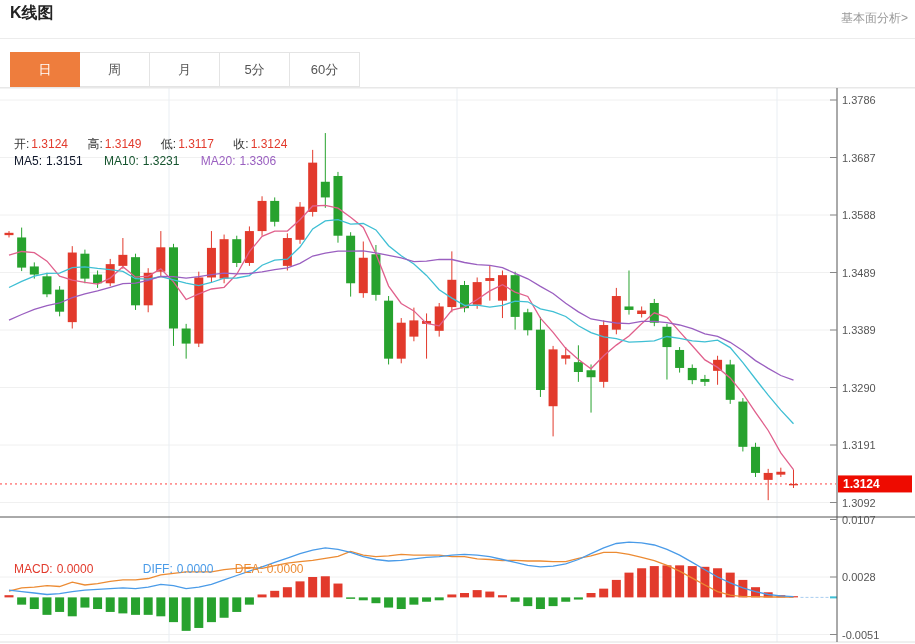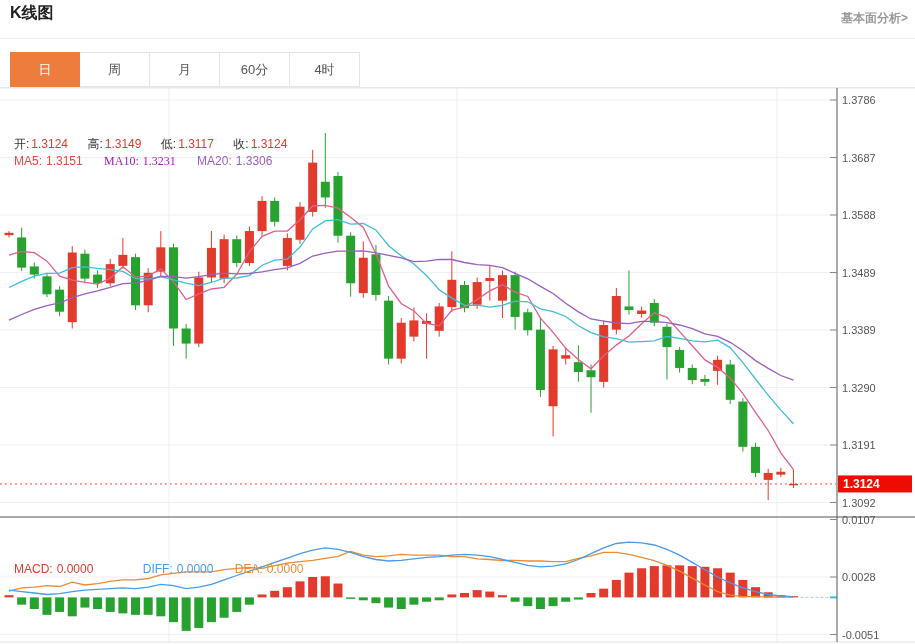--- a/index.html
+++ b/index.html
@@ -7,63 +7,63 @@
   body {
     width:915px; height:644px; position:relative; overflow:hidden;
     font-family:"Liberation Sans", sans-serif;
   }
   .title {
     position:absolute; top:3px; left:10px;
     font-size:16px; font-weight:bold; color:#222; z-index:3;
   }
   .fa-link {
     position:absolute; top:10px; right:7px;
-    font-size:12px; color:#999; text-decoration:none; z-index:3; cursor:pointer;font-weight:bold;
+    font-size:12px; color:#999; text-decoration:none; z-index:3; cursor:pointer;
   }
   .divider { position:absolute; top:38px; left:0; width:915px; height:1px; background:#ececec; }
   .tabs { position:absolute; top:52px; left:10px; display:flex; z-index:3; }
   .tab {
     width:70px; height:35px; line-height:33px; text-align:center;
     font-size:13px; color:#555; background:#fff;
     border:1px solid #e4e4e4; border-left:none; cursor:pointer;
   }
   .tab:first-child { border-left:1px solid #e4e4e4; }
   .tab.active { background:#ee7d3d; border-color:#ee7d3d; color:#fff; }
   .tabs-underline { position:absolute; top:87px; left:0; width:915px; height:1px; background:#e8e8e8; }
   .legend { position:absolute; left:14px; font-size:12px; z-index:3; pointer-events:none; white-space:nowrap;margin-top:40px; }
   .ohlc-row { top:96px; }
   .ohlc-row .lbl { color:#333; }
   .ohlc-row .val { color:#e23a2c; margin-left:2px; margin-right:16px; }
   .ma-row { top:114px; }
   .ma-row .val { margin-left:4px; }
   .ma-row .grp { margin-right:18px; }
-  .ma5  { color:#ef4444; }
-  .ma10 { color:#a21caf;font-family:Liberation Serif, serif; }
+  .ma5  { color:#0f172a; }
+  .ma10 { color:#14532d; }
   .ma20 { color:#9a5fc0; }
   .macd-row { top:522px; }
   .macd-row .val { margin-left:4px; }
   .macd-row .grp { margin-right:18px; }
   .c-macd { color:#e23a2c; }
   .c-diff { color:#4a9be8;padding-left:28px; }
   .c-dea  { color:#ec8b33; }
   #chart { position:absolute; top:0; left:0; z-index:1; }
 </style>
 </head>
 <body>
 
 <div class="title">K线图</div>
 <a class="fa-link">基本面分析&gt;</a>
 <div class="divider"></div>
 
 <div class="tabs">
   <div class="tab active">日</div>
   <div class="tab">周</div>
   <div class="tab">月</div>
+  <div class="tab">5分</div>
   <div class="tab">60分</div>
-  <div class="tab">4时</div>
 </div>
 <div class="tabs-underline"></div>
 
 <svg id="chart" width="915" height="644">
     <g>
       <line x1="0" y1="100" x2="836" y2="100" stroke="#f0f0f0" stroke-width="1"></line>
       <line x1="0" y1="157.5" x2="836" y2="157.5" stroke="#f0f0f0" stroke-width="1"></line>
       <line x1="0" y1="215" x2="836" y2="215" stroke="#f0f0f0" stroke-width="1"></line>
       <line x1="0" y1="272.5" x2="836" y2="272.5" stroke="#f0f0f0" stroke-width="1"></line>
       <line x1="0" y1="330" x2="836" y2="330" stroke="#f0f0f0" stroke-width="1"></line>

